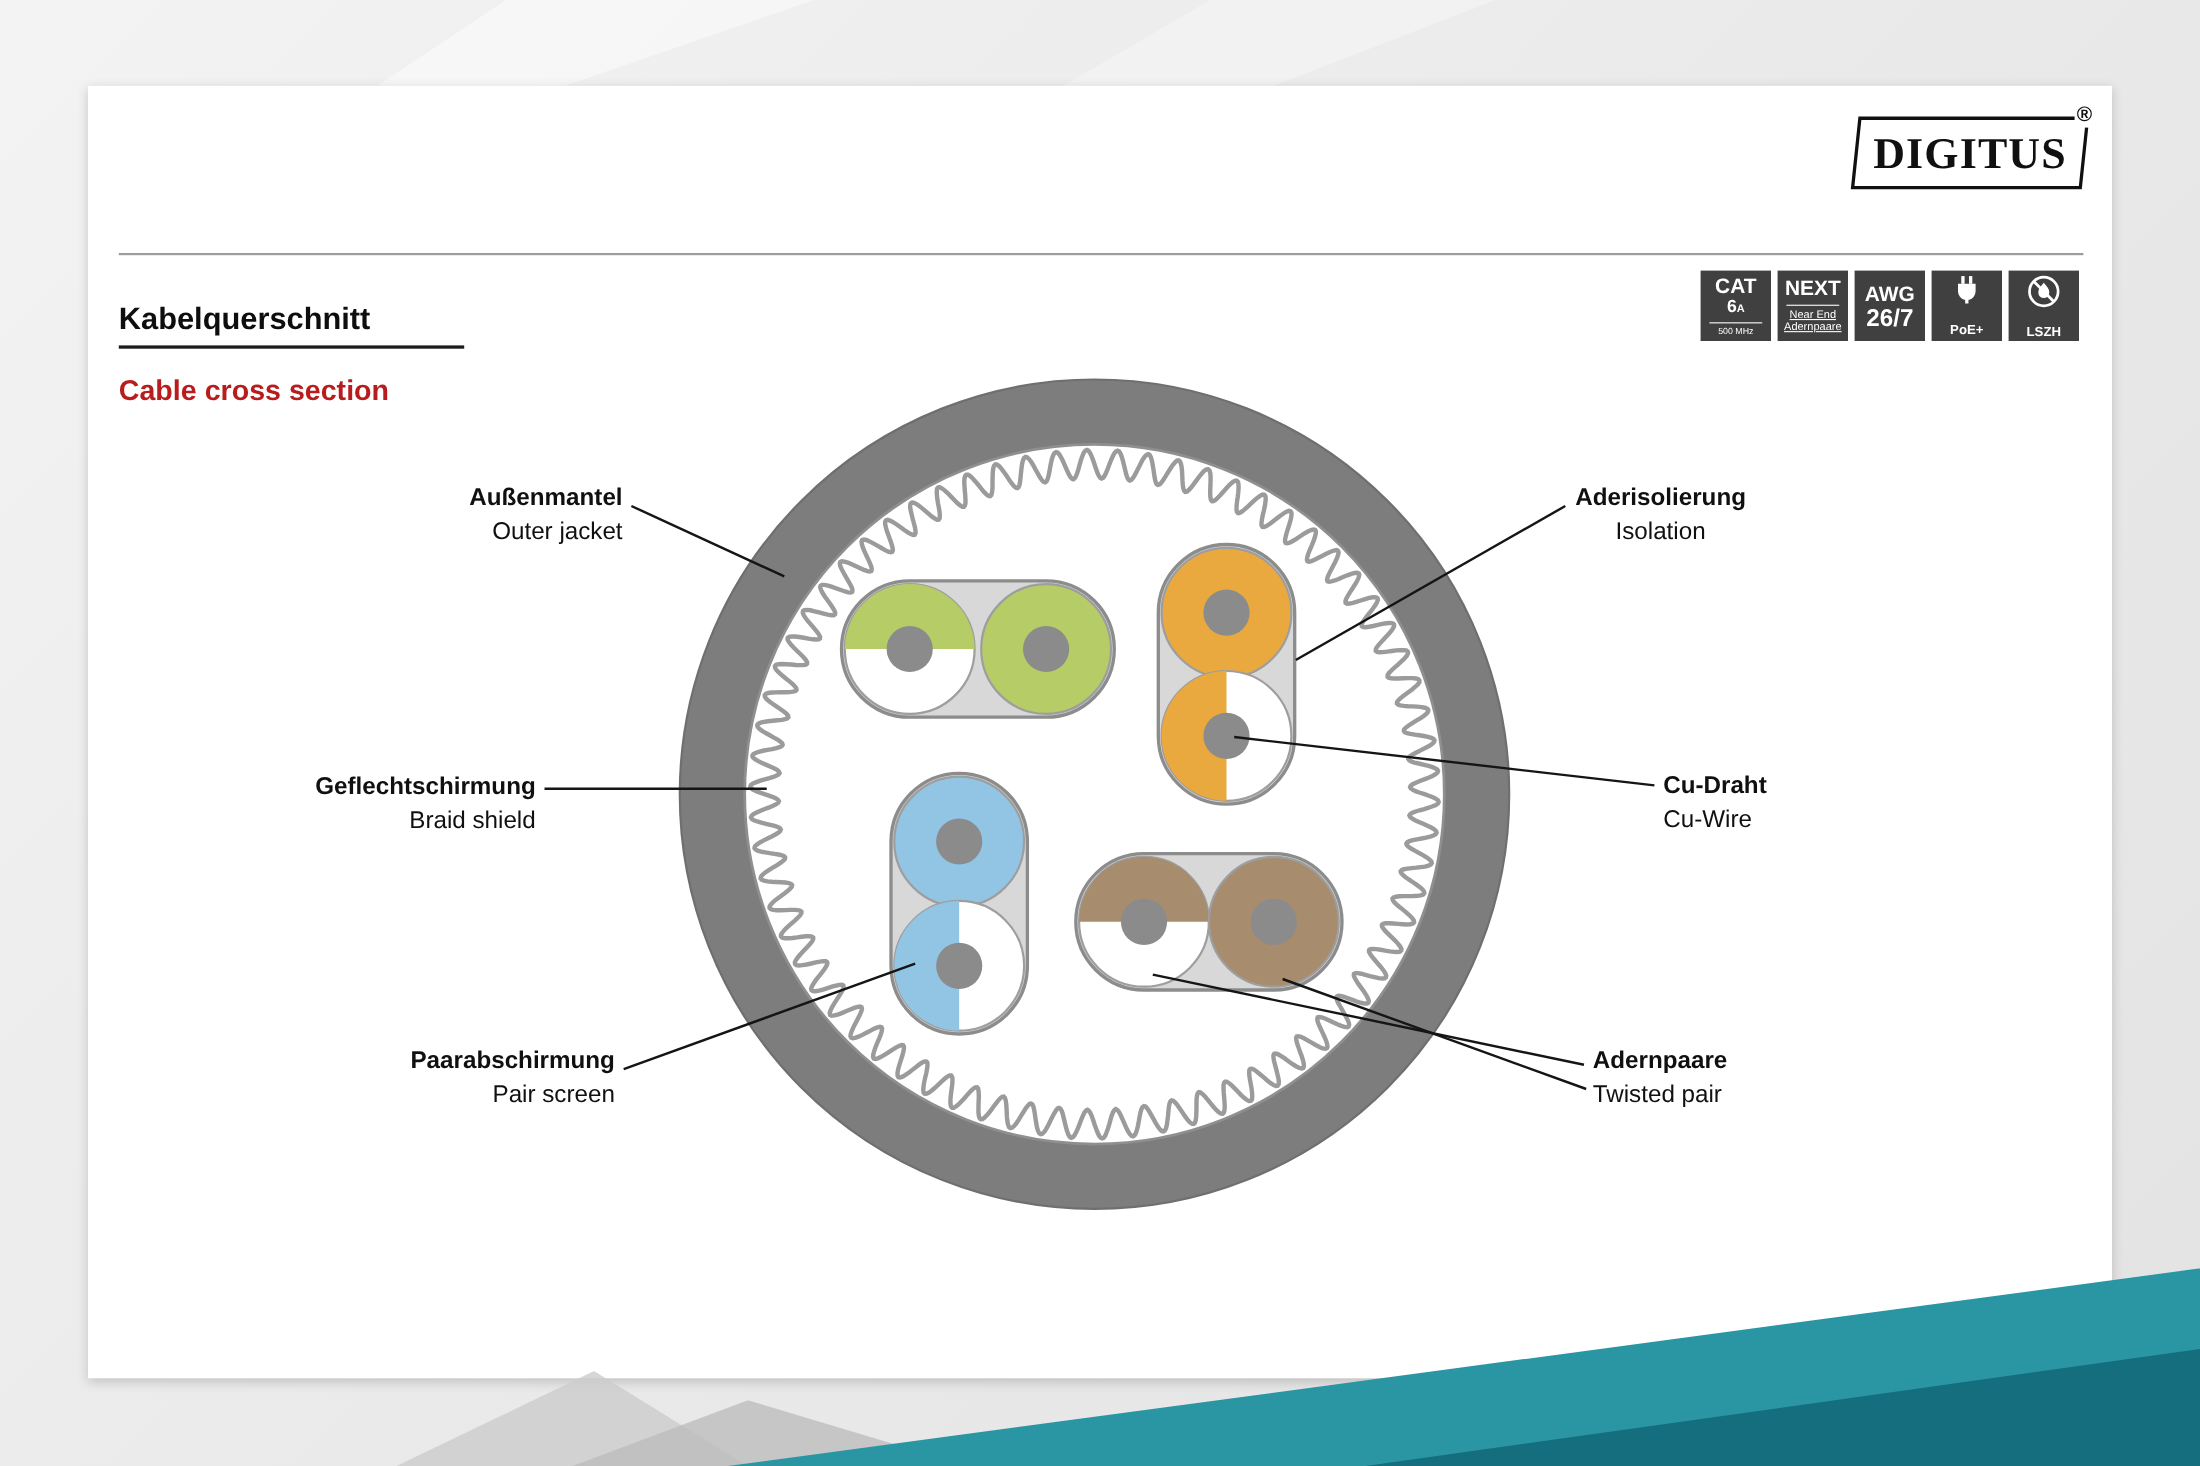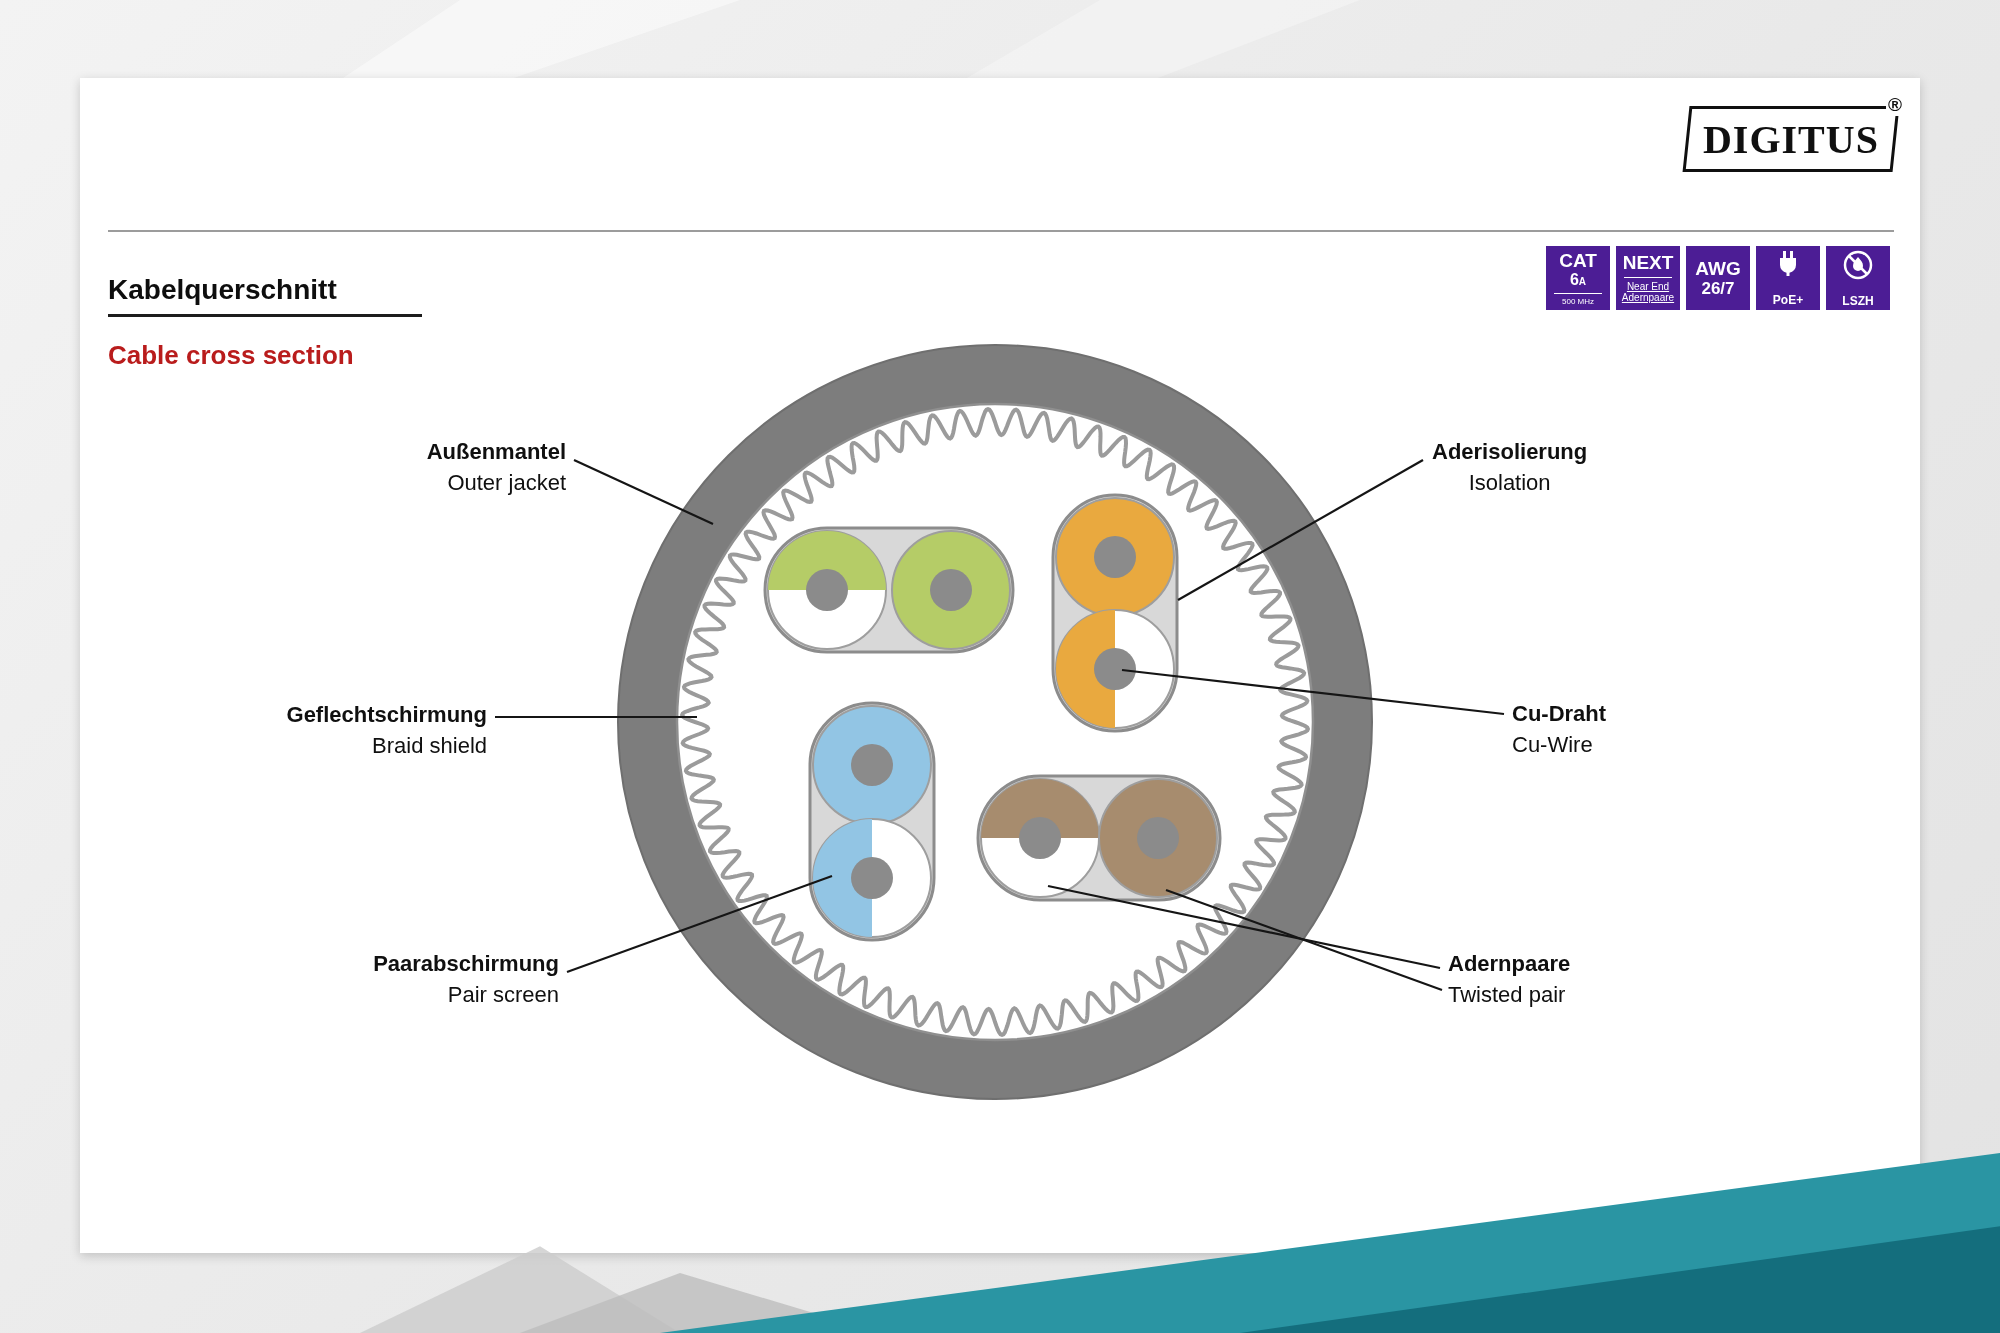--- a/index.html
+++ b/index.html
@@ -44,31 +44,31 @@
   .title-rule{position:absolute; left:28px; top:152px; width:1786px; height:2px; background:#9c9c9c;}
 
   
   .heading-de{position:absolute; left:28px; top:196px; font-size:28px; font-weight:bold; color:#0e0e0e;}
   .heading-underline{position:absolute; left:28px; top:236px; width:314px; height:3px; background:#1c1c1c;}
   .heading-en{position:absolute; left:28px; top:262px; font-size:26px; font-weight:bold; color:#b91c1c;}
 
   
   .badges{position:absolute; left:1466px; top:168px; display:flex; gap:6px;}
   .badge{
-    width:64px; height:64px; background:#4c1d95; color:#fff;
+    width:64px; height:64px; background:#404040; color:#fff;
     display:flex; flex-direction:column; align-items:center; justify-content:center;
     box-sizing:border-box; text-align:center;
   }
   .badge .b-top{font-weight:bold; font-size:19px; line-height:20px;}
   .badge .b-num{font-weight:bold; font-size:16px; line-height:16px;}
   .badge .b-num-sub{font-size:10px; font-weight:bold;}
   .badge .b-div{width:48px; height:1px; background:#ffffff; margin:4px 0 3px 0;}
   .badge .b-tiny{font-size:8px; line-height:9px;}
   .badge .b-small{font-size:10px; line-height:11px;text-decoration:underline;}
-  .badge .b-val{font-weight:bold; font-size:17px; line-height:19px;}
+  .badge .b-val{font-weight:bold; font-size:22px; line-height:19px;}
   .badge .b-label{font-weight:bold; font-size:12px; line-height:13px; margin-top:14px;}
 
   
   .diagram-svg{position:absolute; left:0; top:0; z-index:2; pointer-events:none;}
 
   
   .dlabel{position:absolute; z-index:3; font-size:22px; line-height:31px; color:#101010;}
   .dlabel .b{display:block; font-weight:bold;}
   .dlabel .r{display:block;}
   .lbl-outer{top:436px; right:1434px; text-align:right;}

